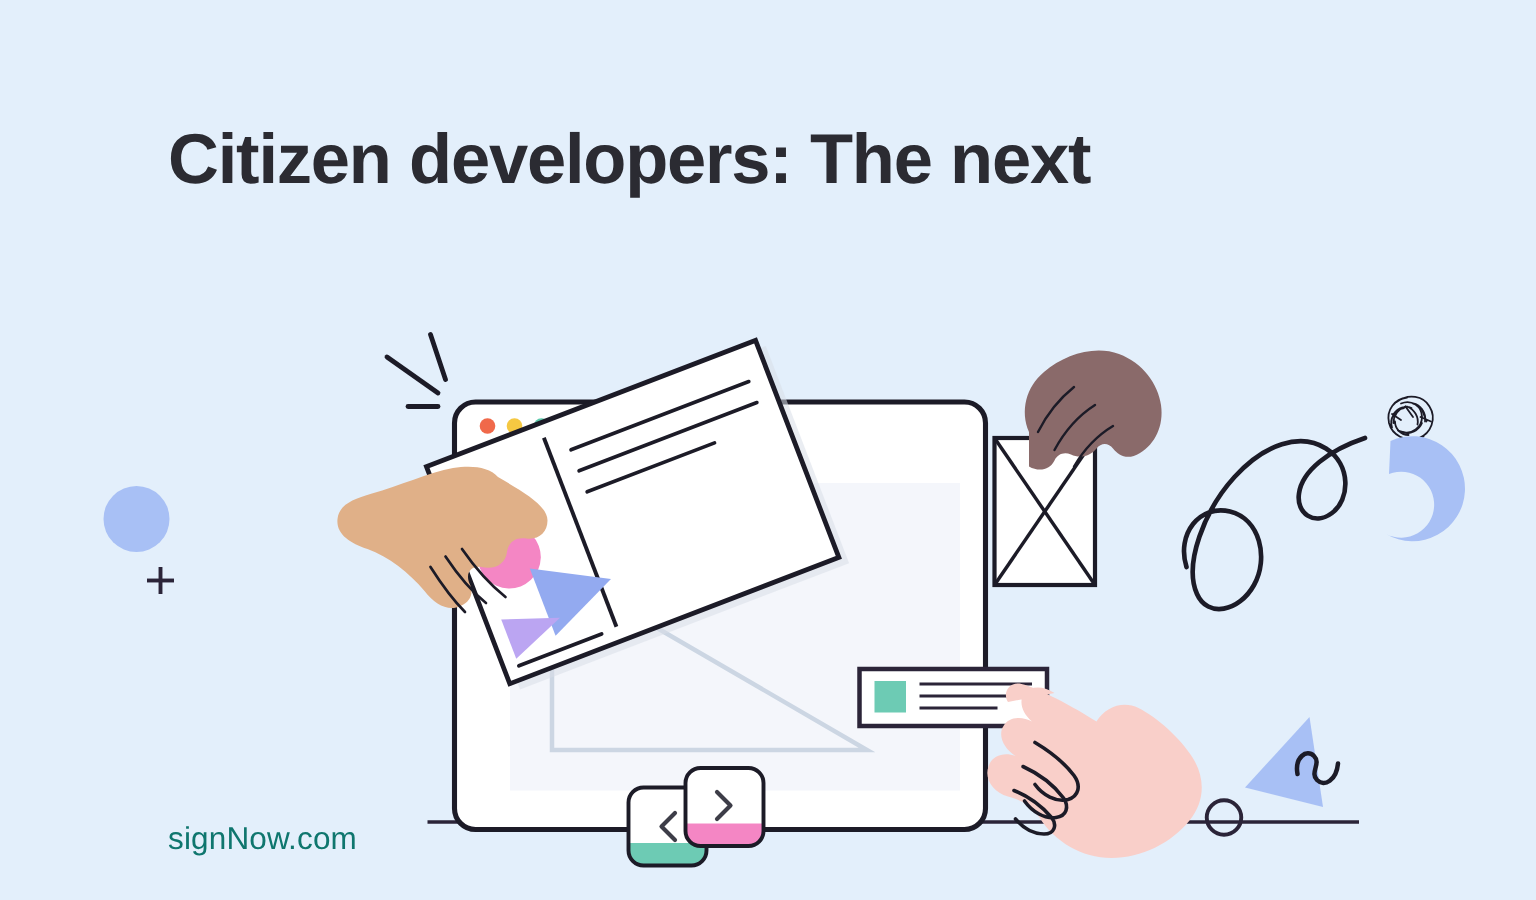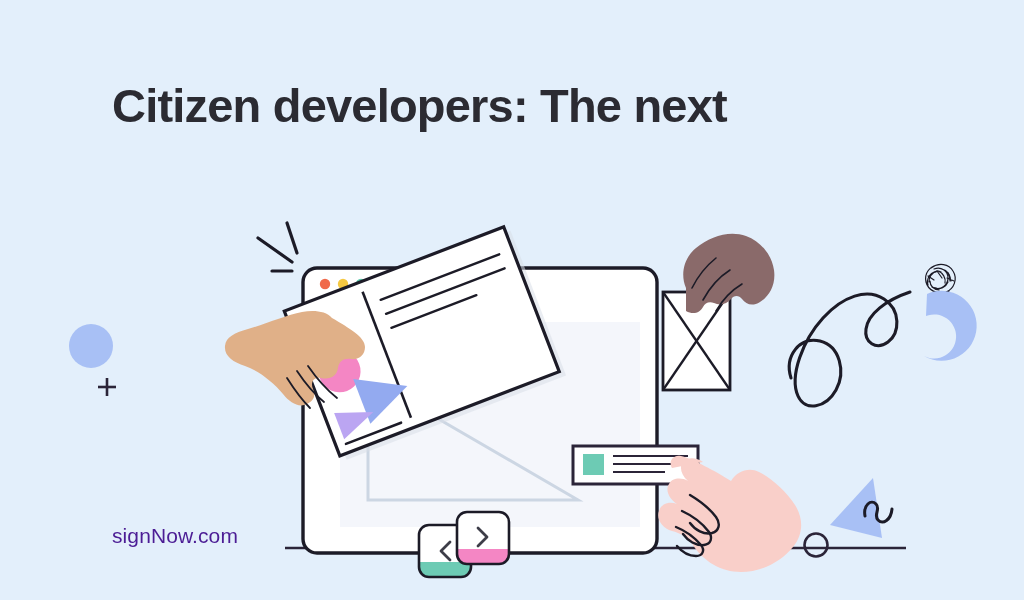--- a/index.html
+++ b/index.html
@@ -47,23 +47,23 @@
     height: 33px;
     background: #62a9f5;
     border-radius: 2px;
     z-index: -1;
   }
 
   
   #brand {
     position: absolute;
     left: 112px;
-    top: 524px;
+    top: 548px;
     font-size: 21px;
-    color: #4c1d95;
+    color: #0f766e;
     letter-spacing: 0.1px;
     z-index: 40;
   }
 
   
   #stage {
     position: absolute;
     left: 0;
     top: 0;
     width: 1024px;

